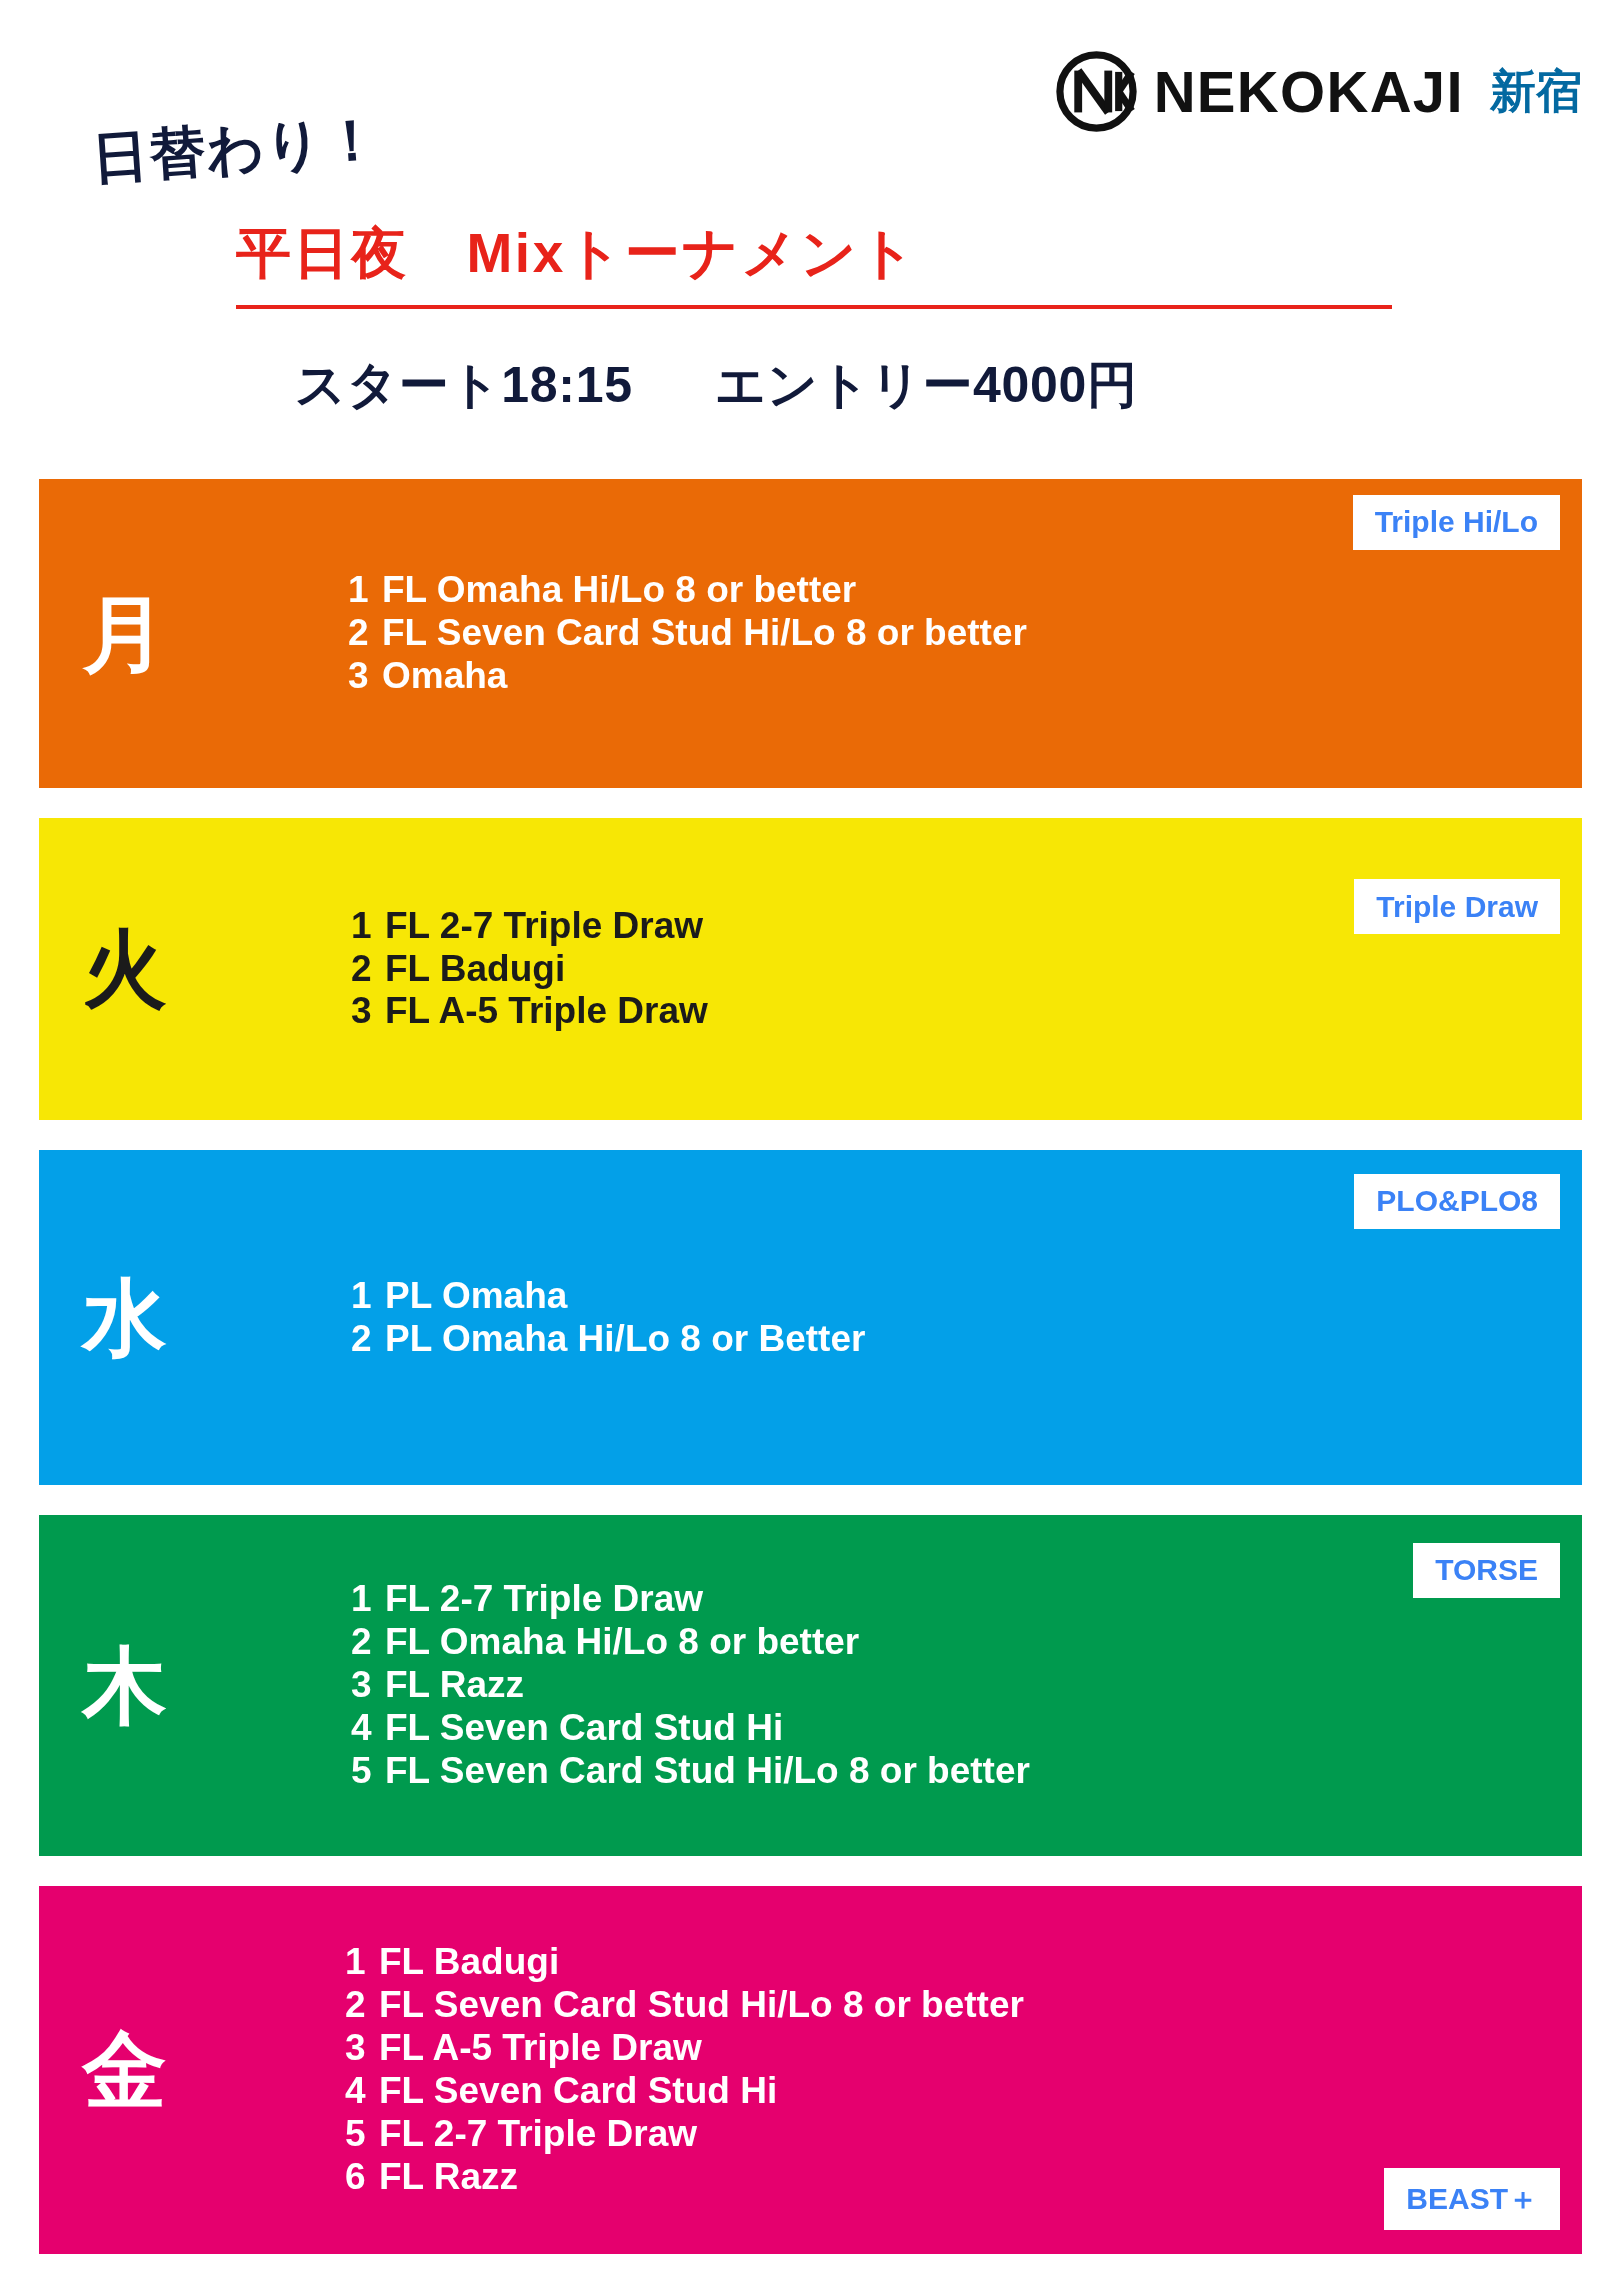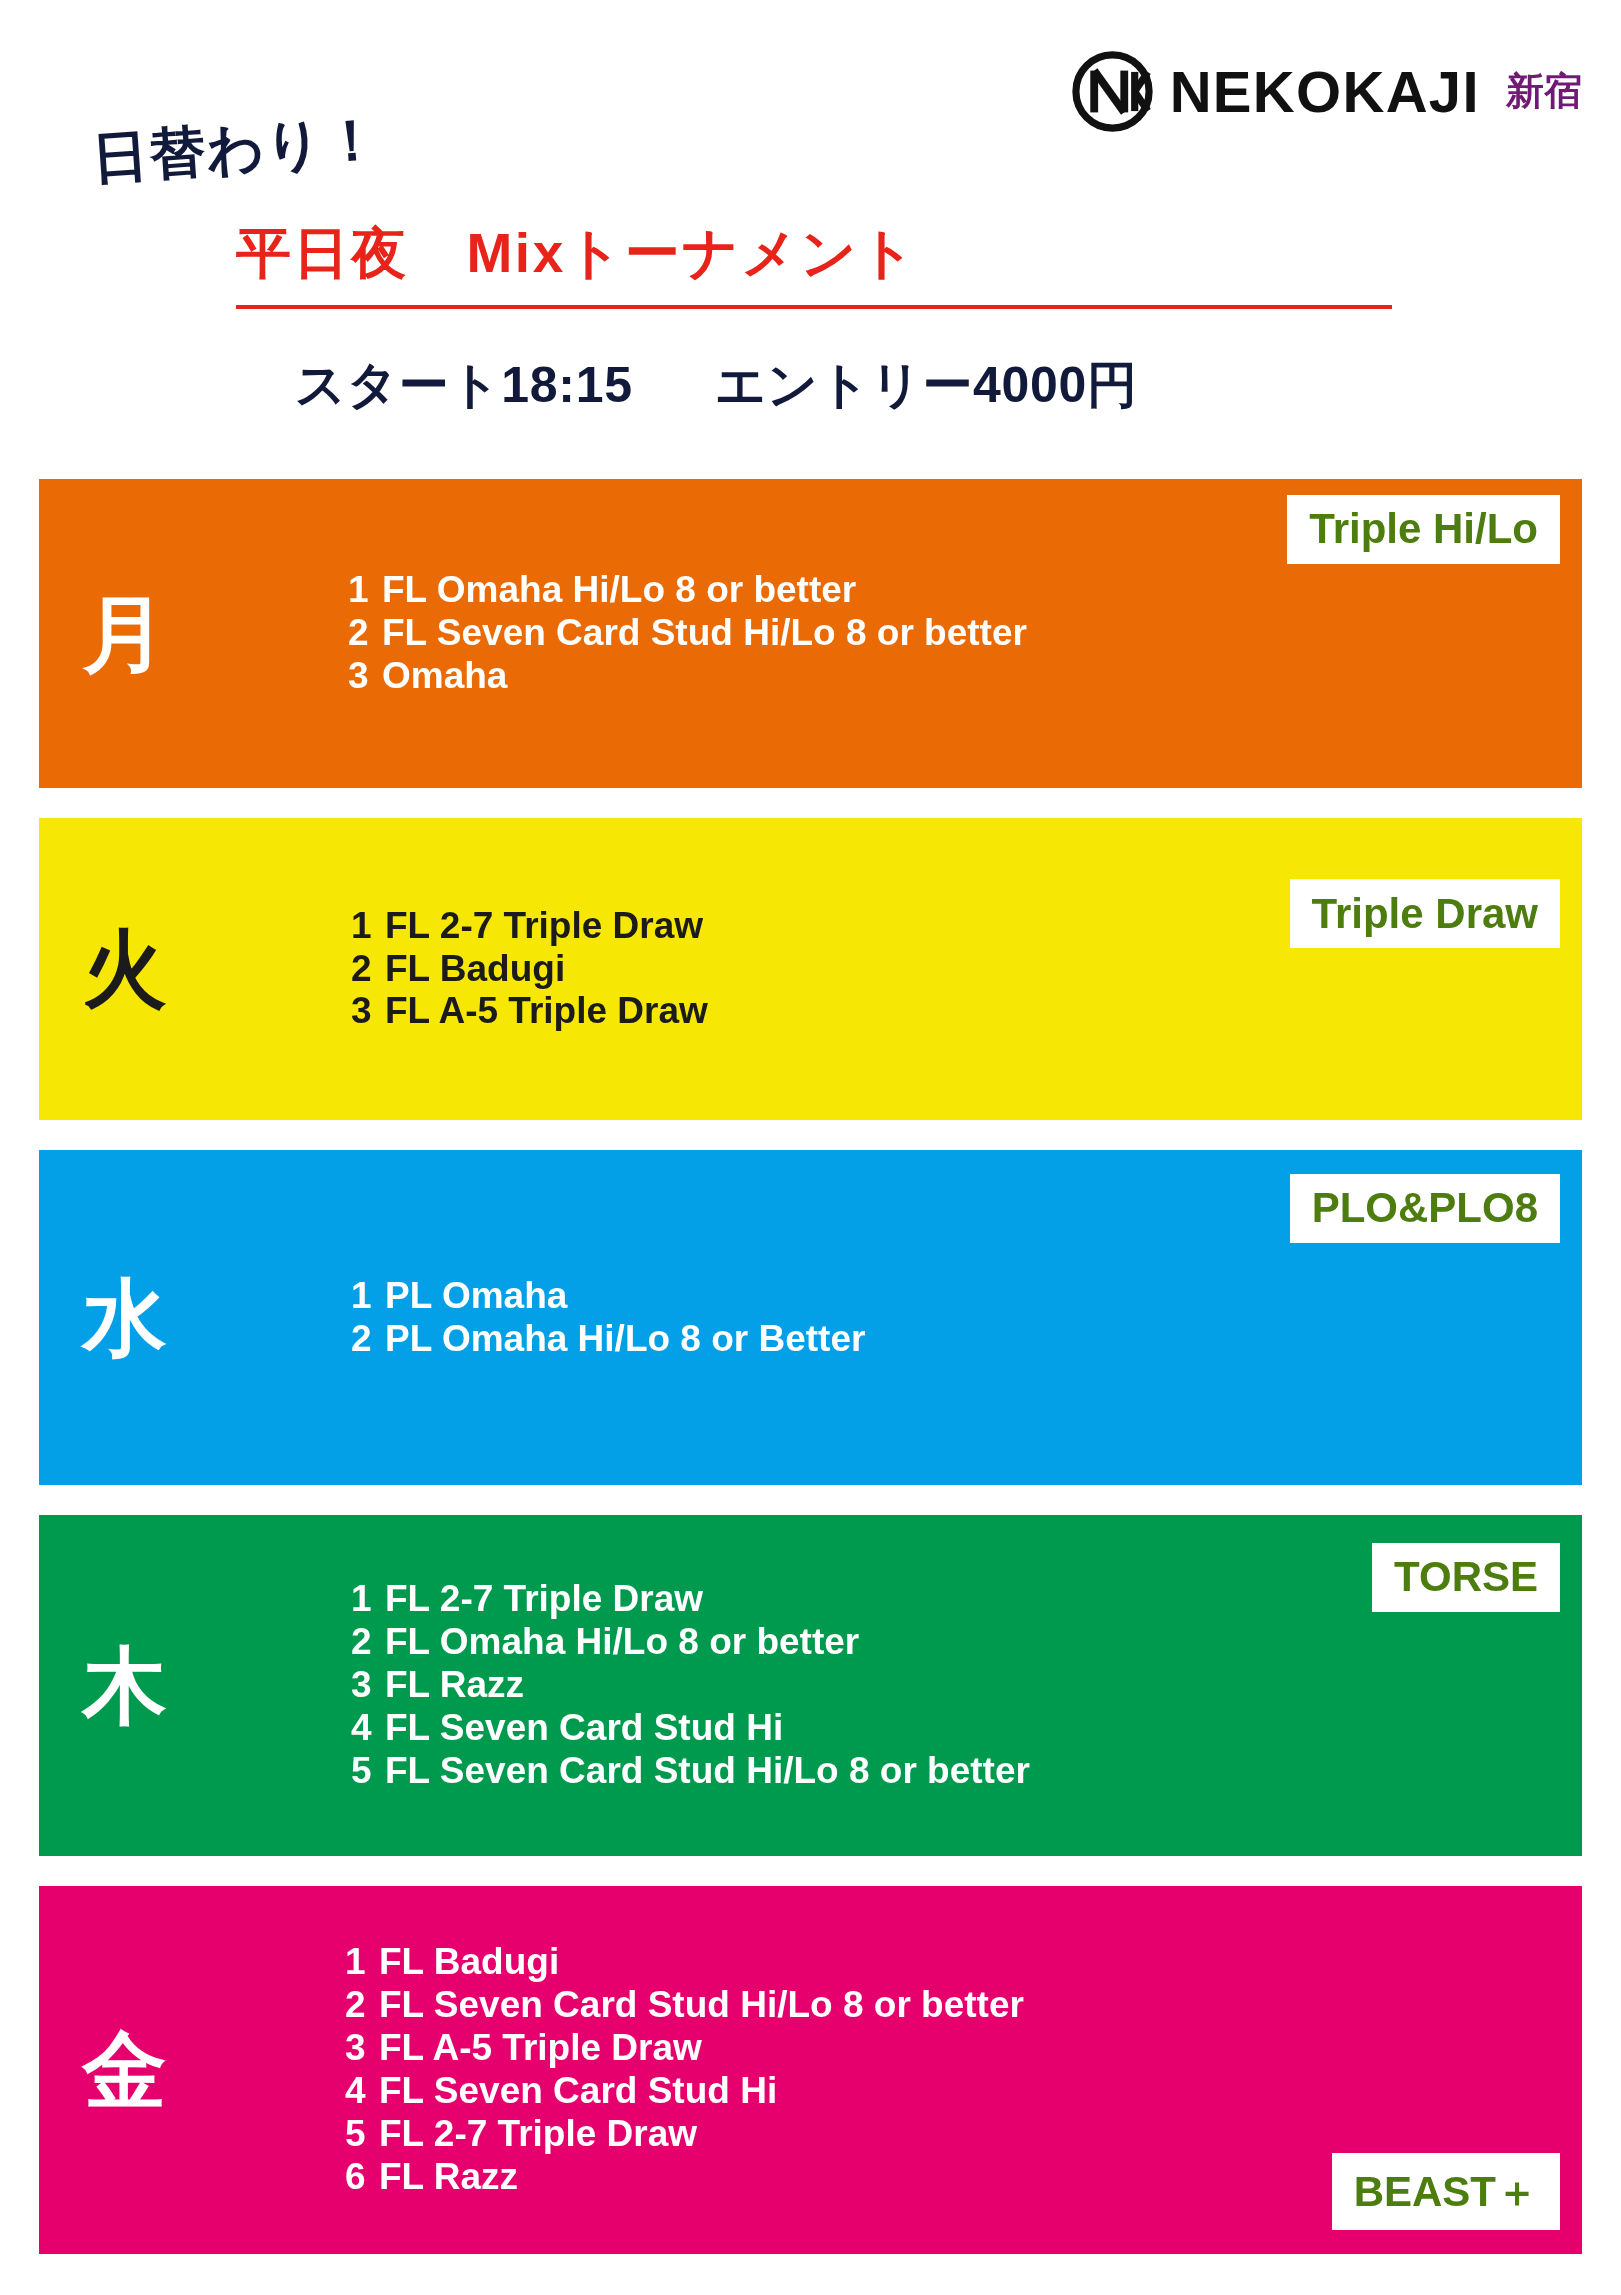--- a/index.html
+++ b/index.html
@@ -31,23 +31,23 @@
     flex: 0 0 auto;
   }
   .brand-name {
     font-size: 58px;
     font-weight: bold;
     letter-spacing: 1.3px;
     color: #111111;
     white-space: nowrap;
   }
   .brand-loc {
-    font-size: 38px;
-    font-weight: bold;
-    color: #701a75;
+    font-size: 46px;
+    font-weight: bold;
+    color: #0369a1;
     white-space: nowrap;
     margin-left: 9.2px;
   }
 
   .kicker {
     position: absolute;
     top: 112px;
     left: 92px;
     font-size: 56px;
     font-weight: bold;
@@ -122,22 +122,22 @@
     line-height: 1.16;
     white-space: nowrap;
   }
   .game-line .num {
     display: inline-block;
     min-width: 34px;
   }
   .badge {
     position: absolute;
     background: #ffffff;
-    color: #4d7c0f;
-    font-size: 42px;
+    color: #3b82f6;
+    font-size: 30px;
     font-weight: bold;
     padding: 10.5px 22px;
     white-space: nowrap;
     right: 22px;
   }
 
   
   .d-mon { background: #ea6a06; height: 309px; color: #ffffff; }
   .d-mon .badge { top: 15.8px; }
   .d-mon .day-list { padding-left: 138px; }

